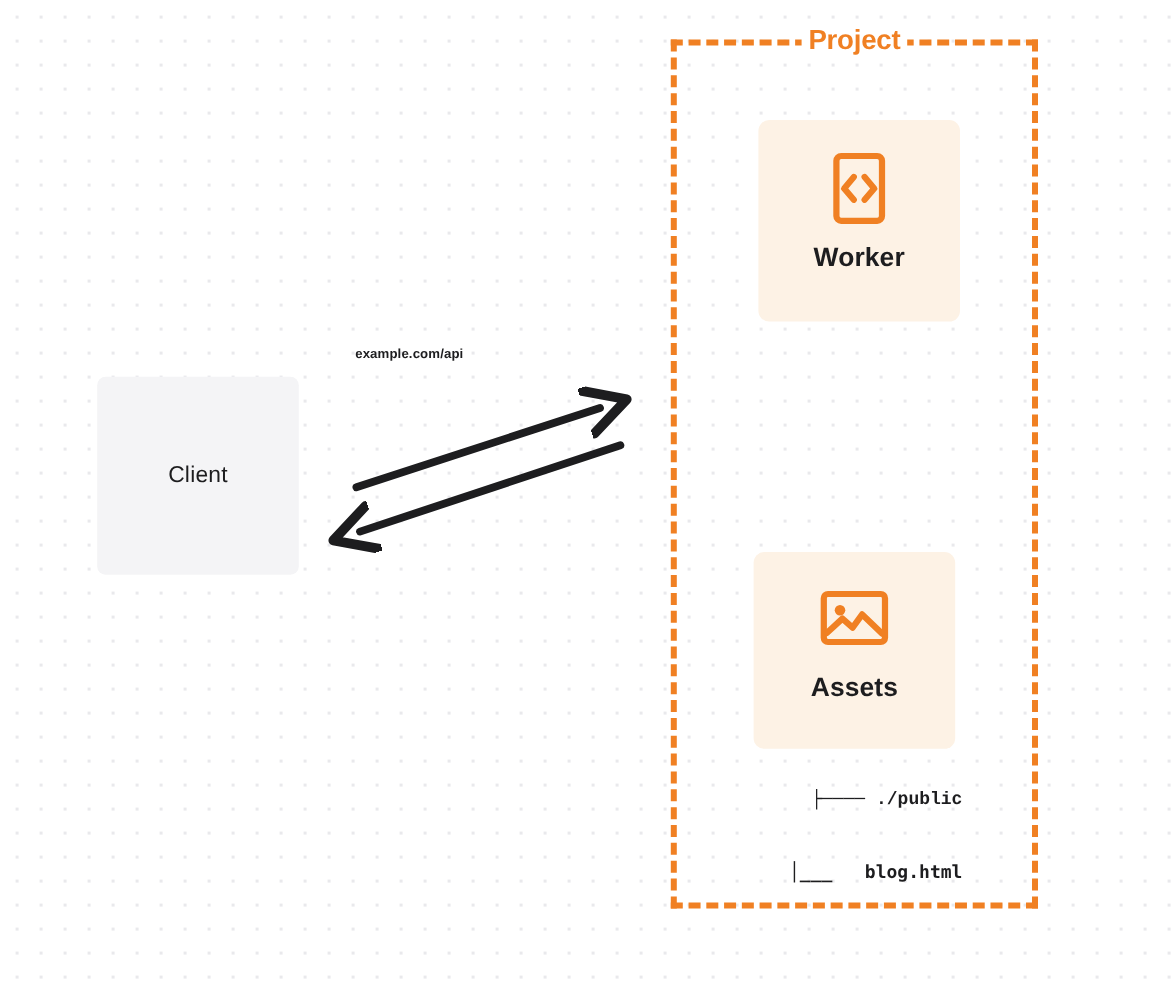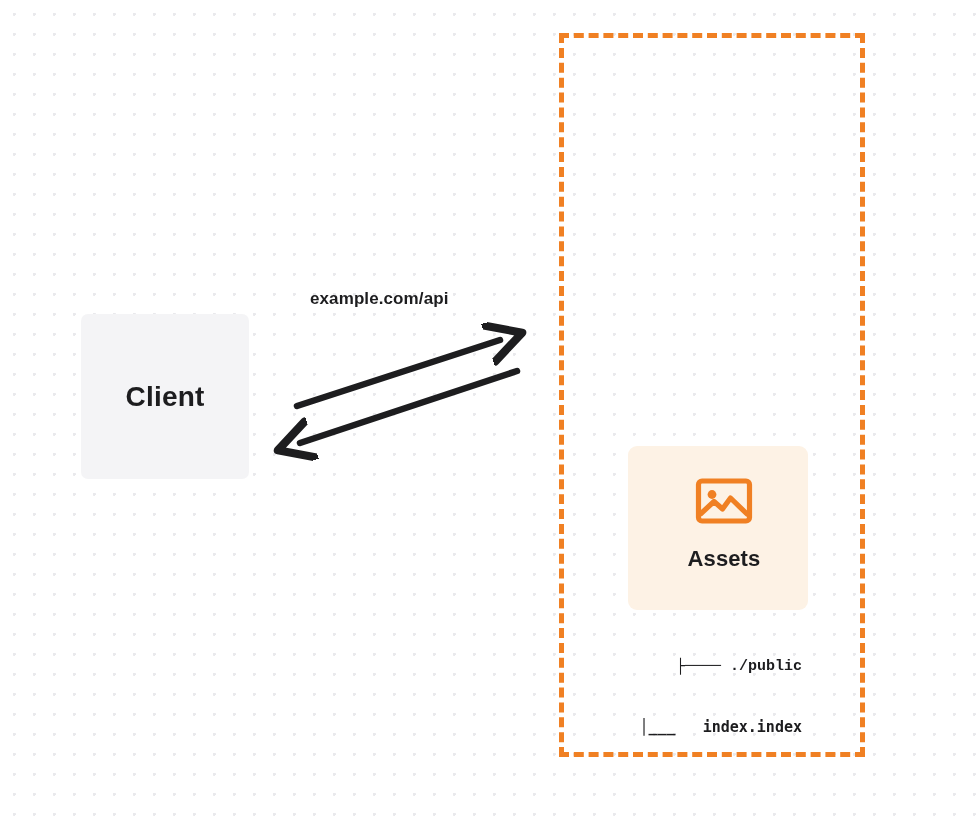--- a/index.html
+++ b/index.html
@@ -32,22 +32,22 @@
     top: 314px;
     width: 168px;
     height: 165px;
     background: #f4f4f6;
     border-radius: 7px;
     display: flex;
     align-items: center;
     justify-content: center;
   }
   .client-label {
-    font-size: 28px;
-    font-weight: bold;
+    font-size: 19px;
+    font-weight: normal;
     color: #1d1d1f;
     letter-spacing: 0.2px;
   }
 
   
   .project-box {
     position: absolute;
     left: 559px;
     top: 33px;
     width: 306px;
@@ -84,24 +84,23 @@
     justify-content: flex-start;
   }
   .card-worker {
     left: 632px;
     top: 100px;
     width: 168px;
     height: 168px;
   }
   .card-assets {
     left: 628px;
-    top: 446px;
+    top: 460px;
     width: 168px;
     height: 164px;
-    padding-left: 12px;
   }
   .card-icon {
     margin-top: 26px;
     width: 62px;
     height: 62px;
     display: block;
   }
   .card-assets .card-icon {
     margin-top: 24px;
   }
@@ -141,23 +140,23 @@
     position: absolute;
     left: 0;
     top: 0;
     width: 980px;
     height: 818px;
     pointer-events: none;
   }
 
   .edge-label {
     position: absolute;
-    left: 310px;
+    left: 296px;
     top: 289px;
-    font-size: 17px;
+    font-size: 11px;
     font-weight: bold;
     color: #1d1d1f;
     letter-spacing: 0.1px;
     white-space: nowrap;
   }
 </style>
 </head>
 <body>
 
 <div id="canvas">
@@ -177,30 +176,41 @@
     </defs>
 
     <line x1="297" y1="406" x2="500" y2="340" stroke="#1d1d1f" stroke-width="6.5" stroke-linecap="round" marker-end="url(#arrowhead-right)"></line>
 
     <line x1="517" y1="371" x2="300" y2="443" stroke="#1d1d1f" stroke-width="6.5" stroke-linecap="round" marker-end="url(#arrowhead-left)"></line>
   </svg>
 
   <div class="edge-label">example.com/api</div>
 
   <div class="project-box"></div>
-
+  <div class="project-title">
+    <span>Project</span>
+  </div>
+
+  <div class="service-card card-worker">
+    <svg class="card-icon" viewBox="0 0 62 62">
+      <rect x="12" y="4" width="38" height="54" rx="4" ry="4" fill="none" stroke="#f08023" stroke-width="5.2"></rect>
+      <path d="M26.5 21.5 L18.5 31 L26.5 40.5" fill="none" stroke="#f08023" stroke-width="5.2" stroke-linecap="round" stroke-linejoin="round"></path>
+      <path d="M35.5 21.5 L43.5 31 L35.5 40.5" fill="none" stroke="#f08023" stroke-width="5.2" stroke-linecap="round" stroke-linejoin="round"></path>
+    </svg>
+    <span class="card-label">Worker</span>
+  </div>
 
   <div class="service-card card-assets">
     <svg class="card-icon" viewBox="0 0 62 62">
       <rect x="5.5" y="11" width="51" height="40" rx="3.5" ry="3.5" fill="none" stroke="#f08023" stroke-width="5.2"></rect>
       <circle cx="19" cy="24.5" r="4.4" fill="#f08023"></circle>
       <path d="M8 43.5 L21 31.5 L29.5 39 L37.5 28 L54 44" fill="none" stroke="#f08023" stroke-width="5.2" stroke-linecap="round" stroke-linejoin="round"></path>
     </svg>
     <span class="card-label">Assets</span>
   </div>
 
   <div class="file-tree">
     <span class="tree-row tree-root">├──── ./public</span>
-    <span class="tree-row"> │___   index.index</span>
+    <span class="tree-row"> │___   blog.html</span>
     
   </div>
 
 </div>
 
 </body></html>

